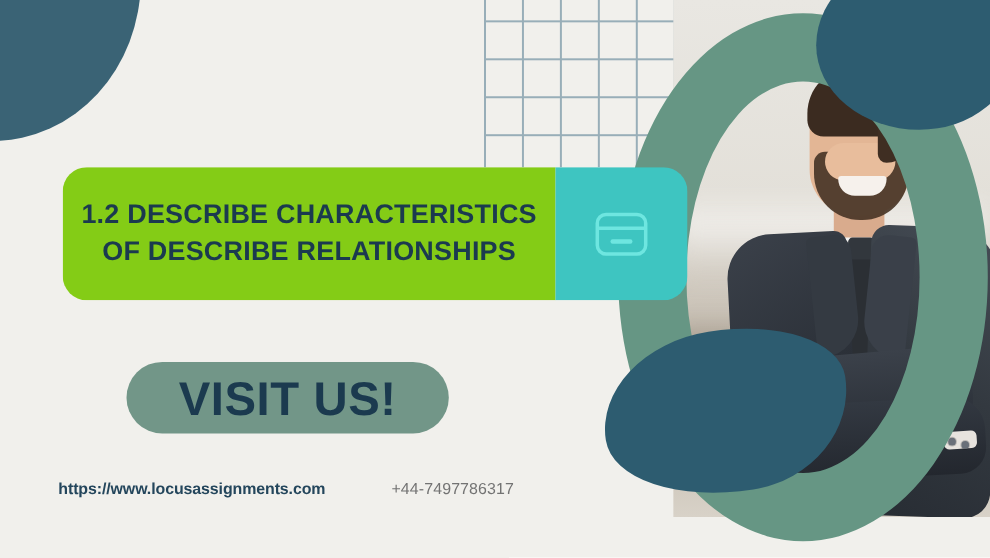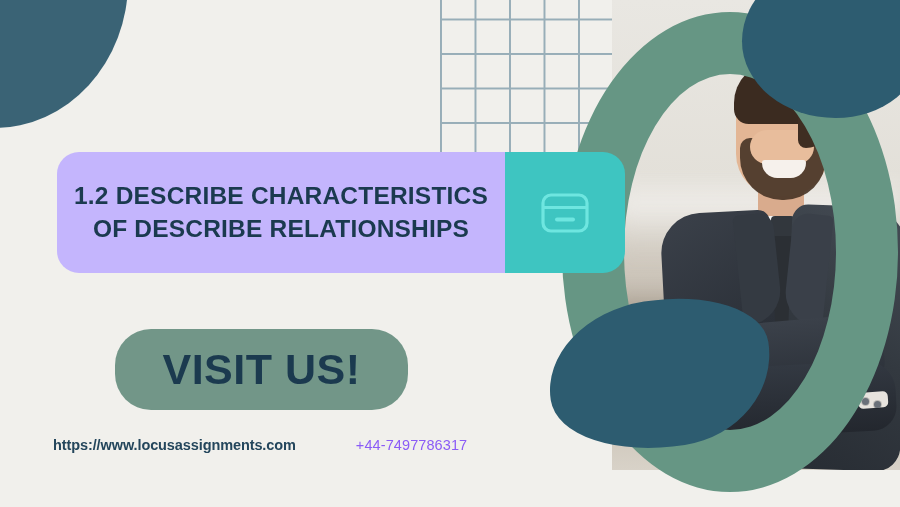--- a/index.html
+++ b/index.html
@@ -345,21 +345,21 @@
     left: 57px;
     top: 152px;
     width: 568px;
     height: 121px;
     border-radius: 22px;
     overflow: hidden;
     display: flex;
   }
   .banner-left {
     flex: 0 0 448px;
-    background: #c4b5fd;
+    background: #84cc16;
     display: flex;
     align-items: center;
     justify-content: center;
   }
   .banner-right {
     flex: 1 1 auto;
     background: #3ec5c1;
     display: flex;
     align-items: center;
     justify-content: center;
@@ -376,21 +376,21 @@
   }
   .banner-title .line2 { display: block; }
   .card-icon svg { display: block; }
 
   
   .visit-btn {
     position: absolute;
     left: 115px;
     top: 329px;
     width: 293px;
-    height: 81px;
+    height: 65px;
     background: #729688;
     border: none;
     border-radius: 36px;
     color: #1b3a4f;
     font-family: "Liberation Sans", sans-serif;
     font-size: 43px;
     font-weight: bold;
     letter-spacing: .5px;
     cursor: pointer;
     padding: 0;
@@ -407,21 +407,21 @@
     gap: 60px;
   }
   .footer-url {
     color: #24465c;
     font-size: 14.5px;
     font-weight: bold;
     text-decoration: none;
     letter-spacing: -.1px;
   }
   .footer-phone {
-    color: #8b5cf6;
+    color: #737373;
     font-size: 14.5px;
     font-weight: normal;
     letter-spacing: .1px;
   }
 </style>
 </head>
 <body>
 
 <div id="canvas">
 

